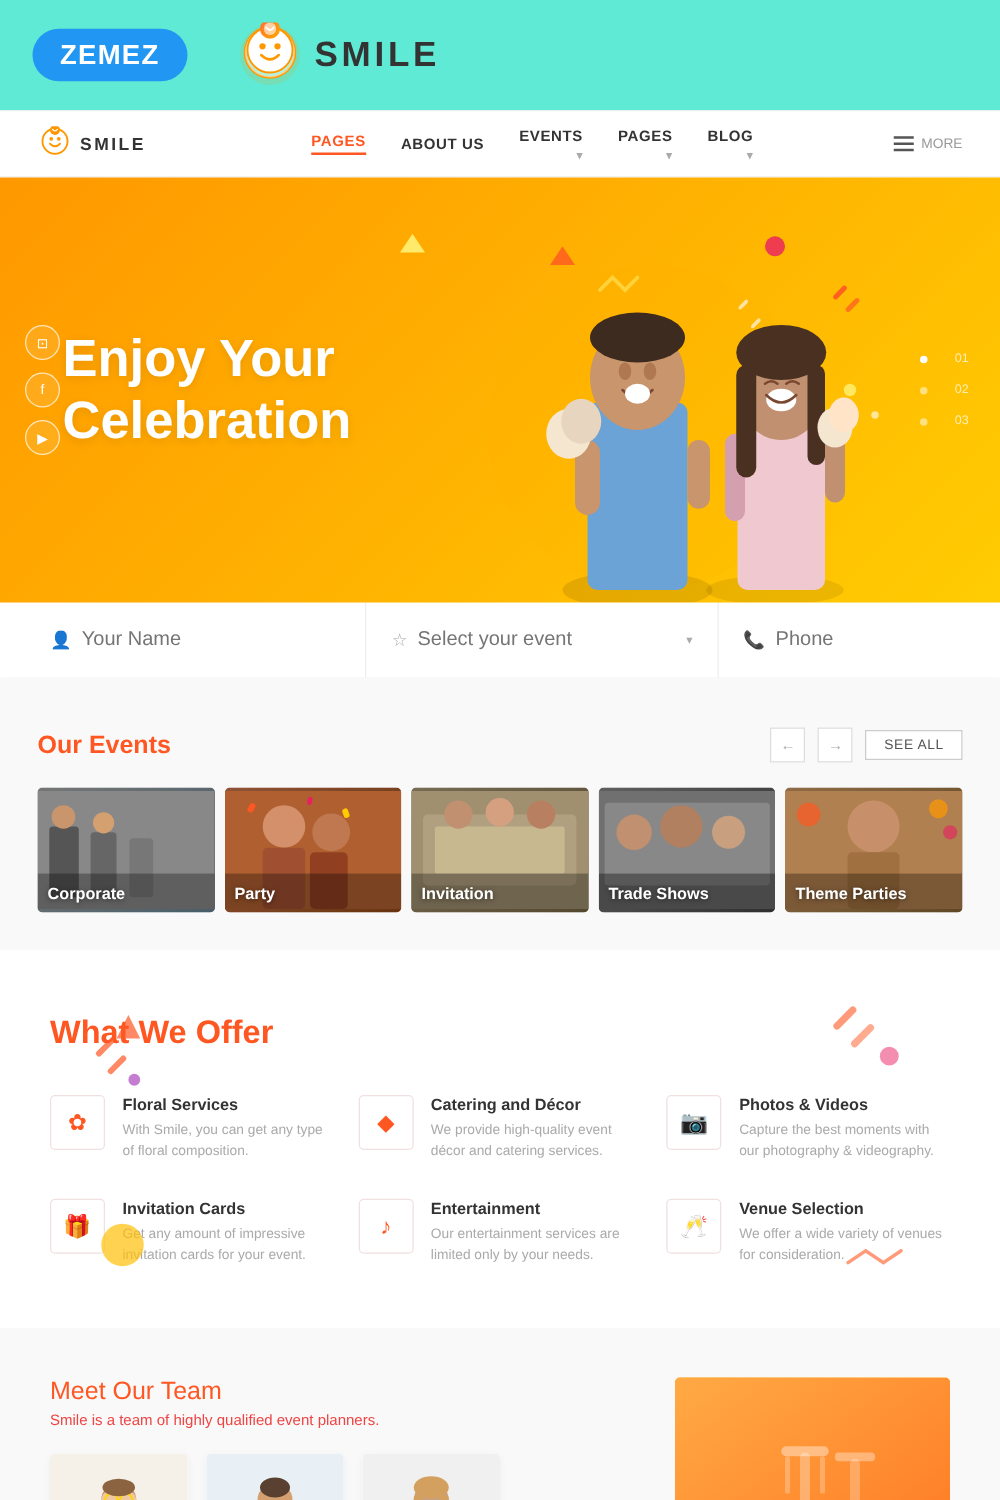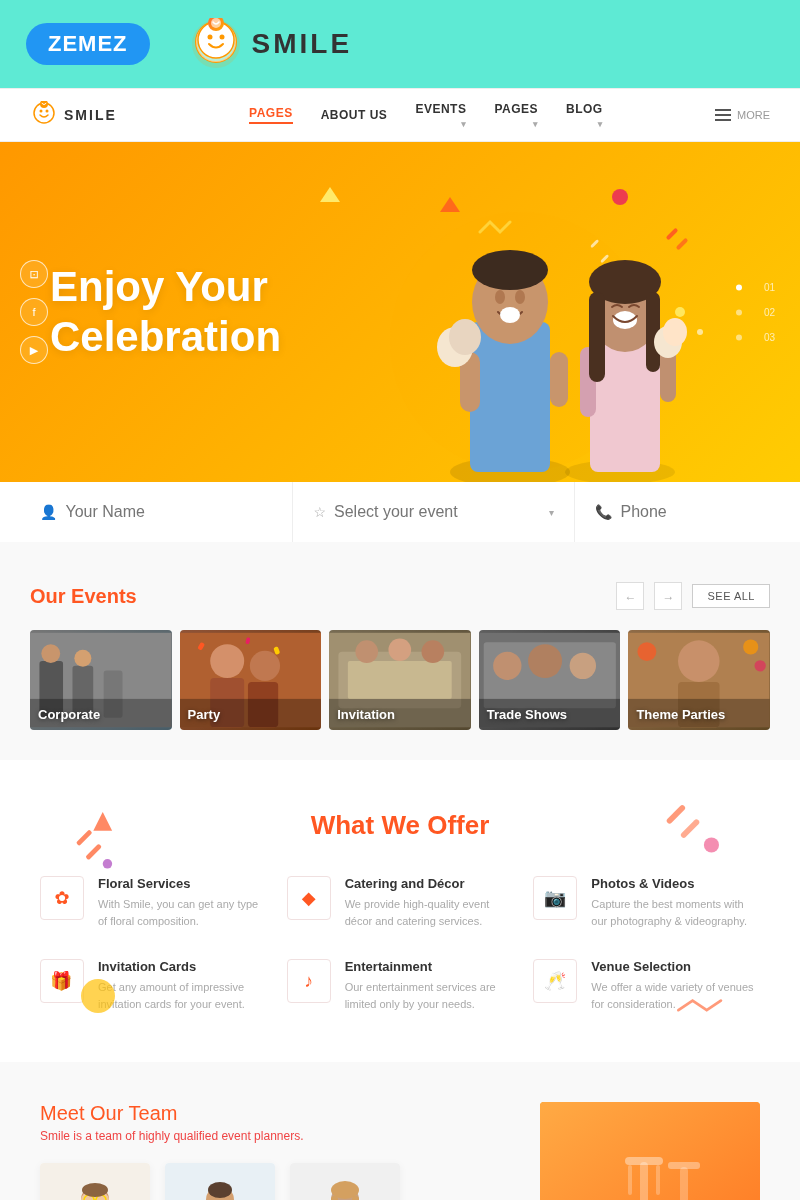--- a/index.html
+++ b/index.html
@@ -317,21 +317,21 @@
     }
 
     
     .offer-section {
       padding: 50px 40px;
       background: #fff;
       position: relative;
       overflow: hidden;
     }
     .offer-section-title {
-      text-align: center;
+      text-align: left;
       font-size: 26px;
       font-weight: 700;
       color: #ff5722;
       margin-bottom: 35px;
     }
     .offer-grid {
       display: grid;
       grid-template-columns: repeat(3, 1fr);
       gap: 30px 20px;
     }

